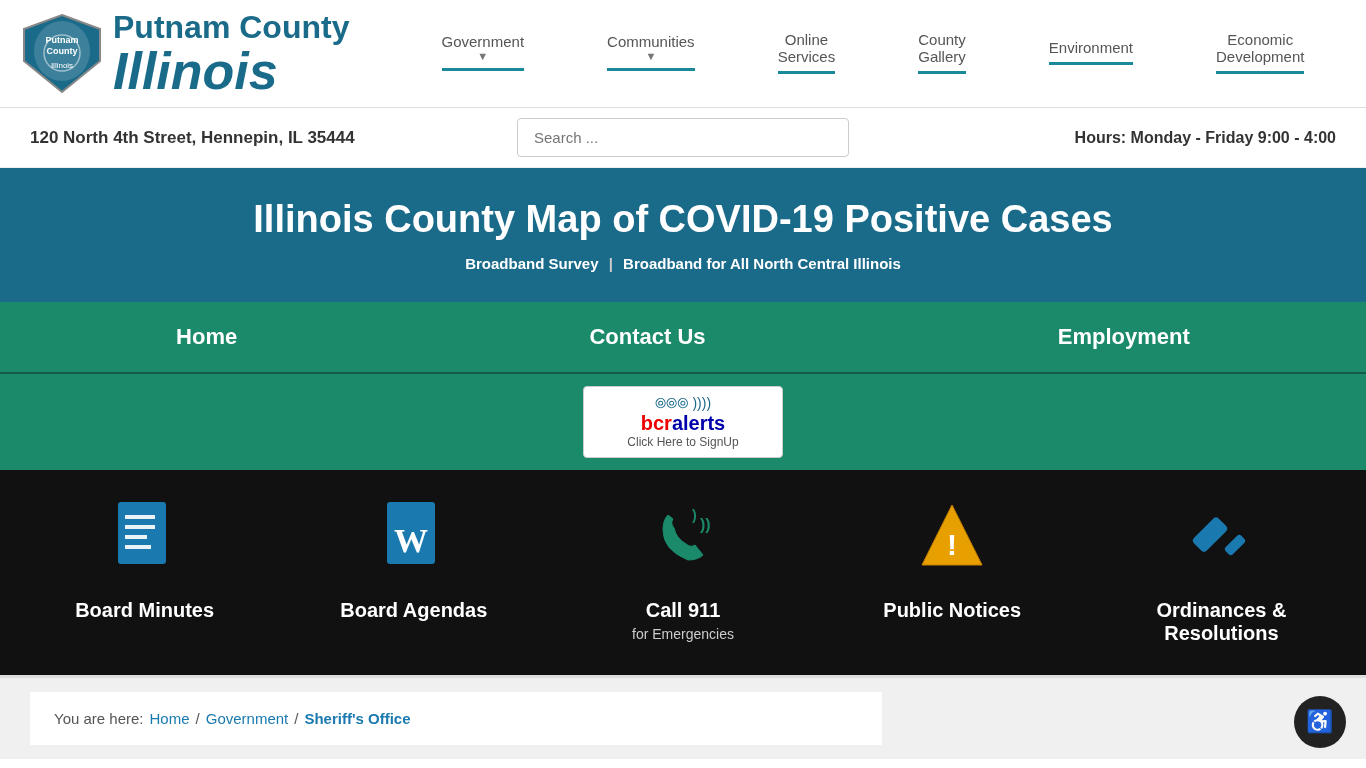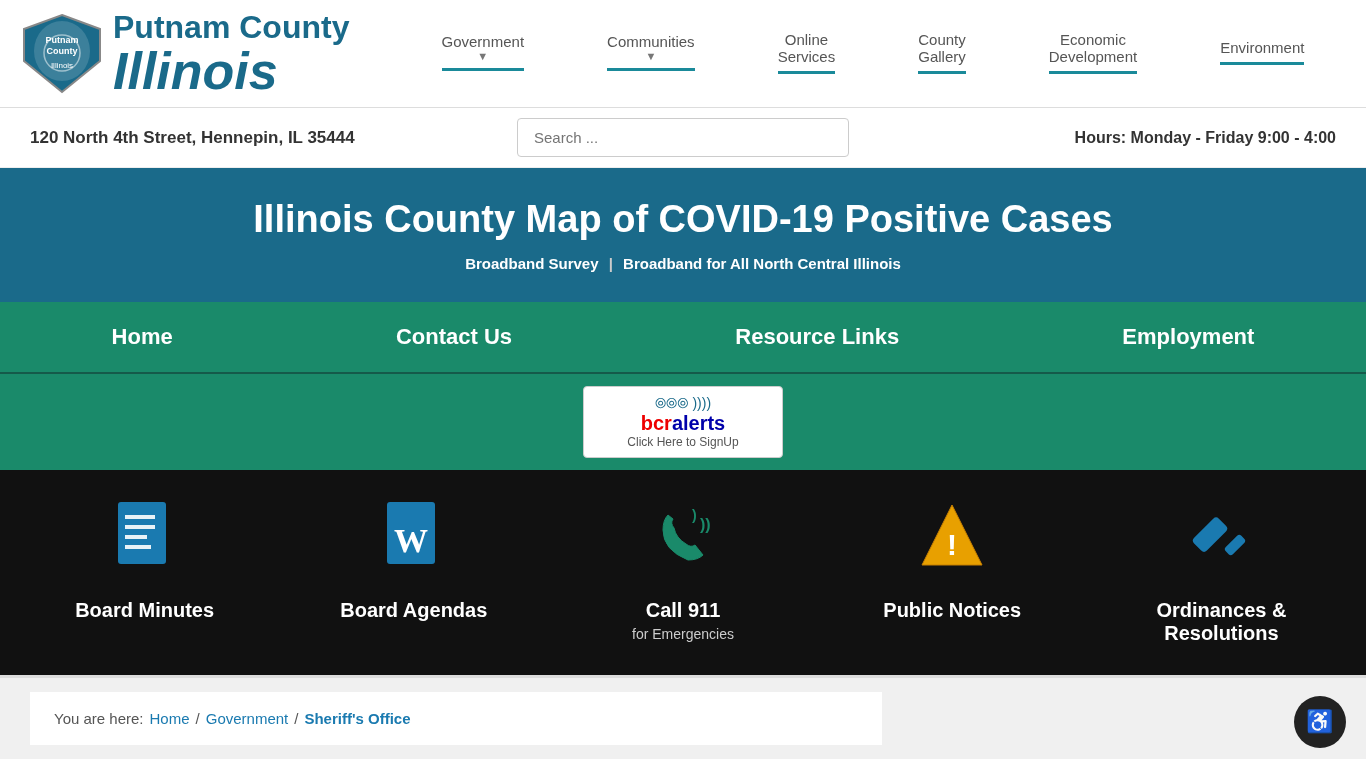--- a/index.html
+++ b/index.html
@@ -105,26 +105,26 @@
       <span class="nav-label">Online<br>Services</span>
       <span class="underline-bar"></span>
     </div>
 
     <div class="nav-item">
       <span class="nav-label">County<br>Gallery</span>
       <span class="underline-bar"></span>
     </div>
 
     <div class="nav-item">
+      <span class="nav-label">Environment</span>
+      <span class="underline-bar"></span>
+    </div>
+
+    <div class="nav-item">
       <span class="nav-label">Economic<br>Development</span>
-      <span class="underline-bar"></span>
-    </div>
-
-    <div class="nav-item">
-      <span class="nav-label">Environment</span>
       <span class="underline-bar"></span>
     </div>
   </nav>
 </div>
 
 <div id="address-bar">
   <div id="address-text">120 North 4th Street, Hennepin, IL 35444</div>
   <div id="search-area">
     <input id="search-input" type="text" placeholder="Search ..." style="">
   </div>
@@ -136,21 +136,20 @@
   <div class="broadband-link">
     <a>Broadband Survey</a>
     <span> | </span>
     <a>Broadband for All North Central Illinois</a>
   </div>
 </div>
 
 <div id="green-nav">
   <div class="green-nav-item">Home</div>
   <div class="green-nav-item">Contact Us</div>
-  <div class="green-nav-item">Resource Links</div>
   <div class="green-nav-item">Employment</div>
 </div>
 
 <div id="alerts-section">
   <div id="bcr-badge">
     <div class="bcr-top" style="color:#1a6a8a; font-size:14px;">⦾⦾⦾ ))))</div>
     <div class="bcr-main">
       <span class="bcr-red">bcr</span><span class="bcr-blue">alerts</span>
     </div>
     <div class="bcr-sub">Click Here to SignUp</div>

